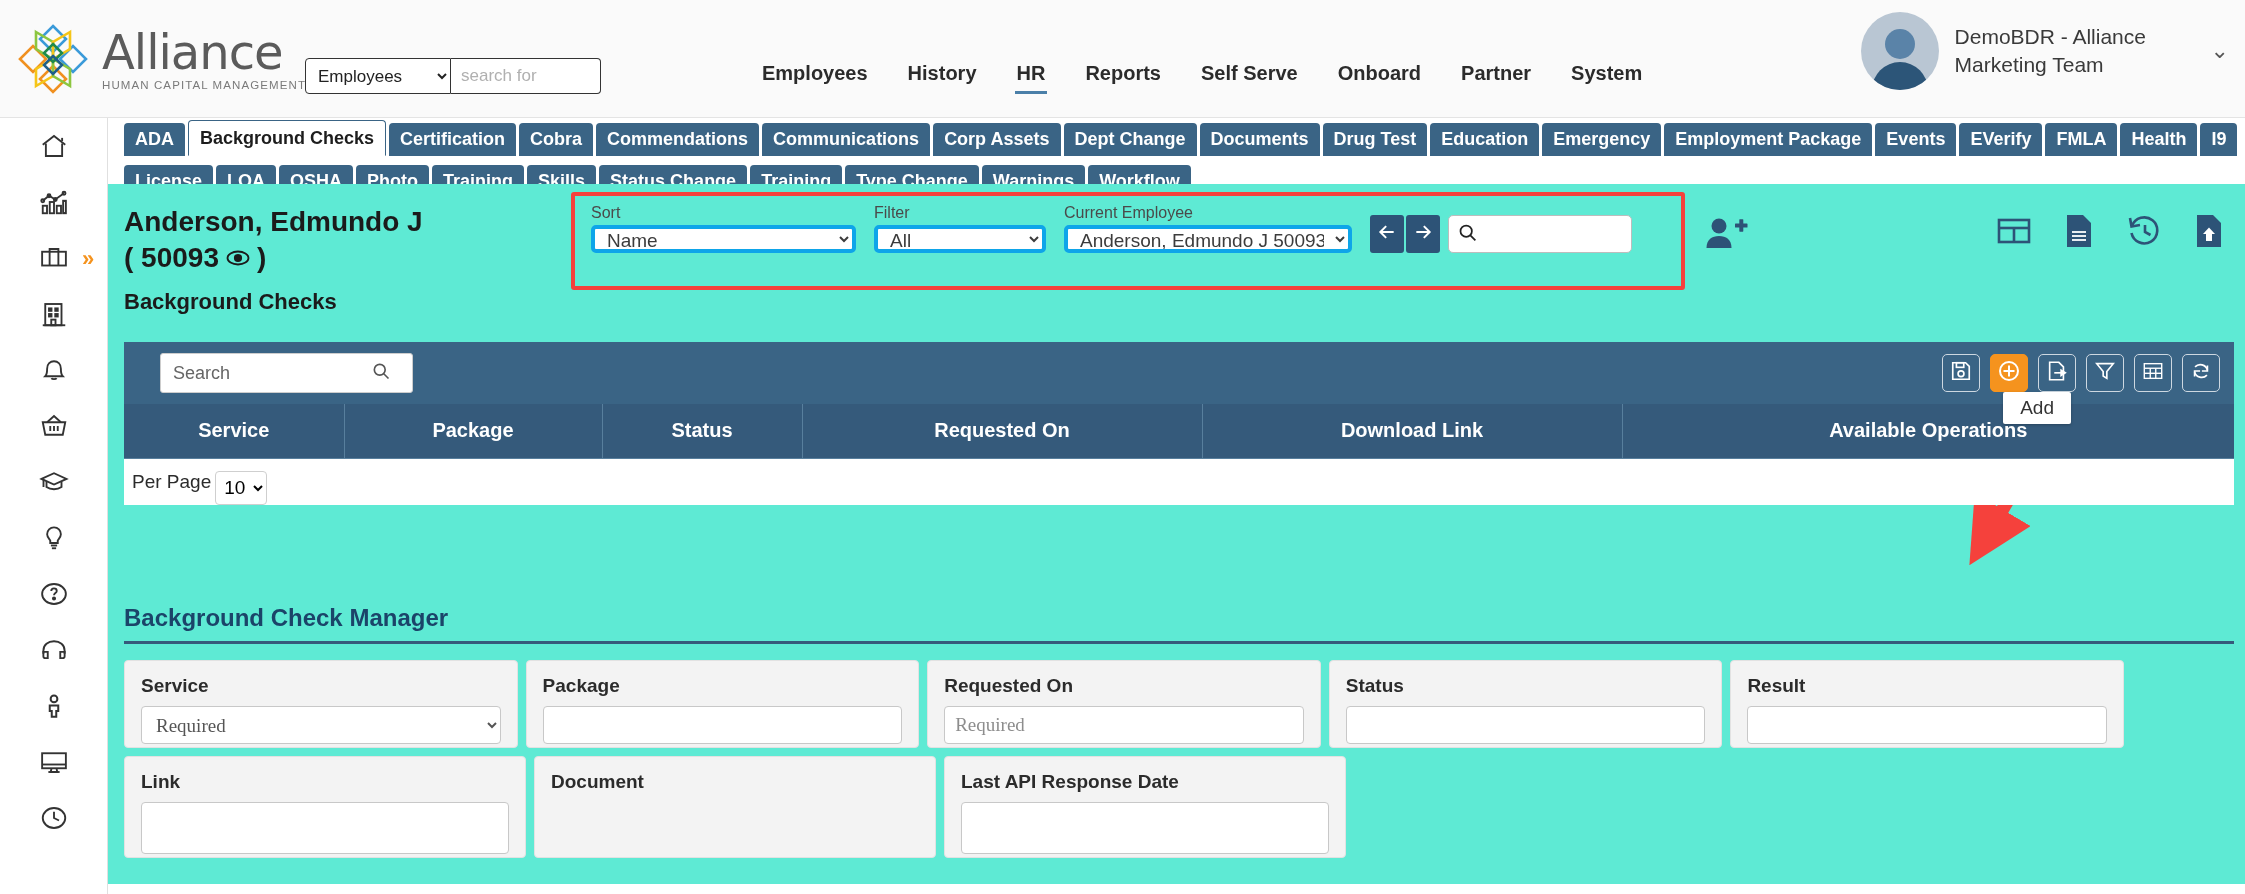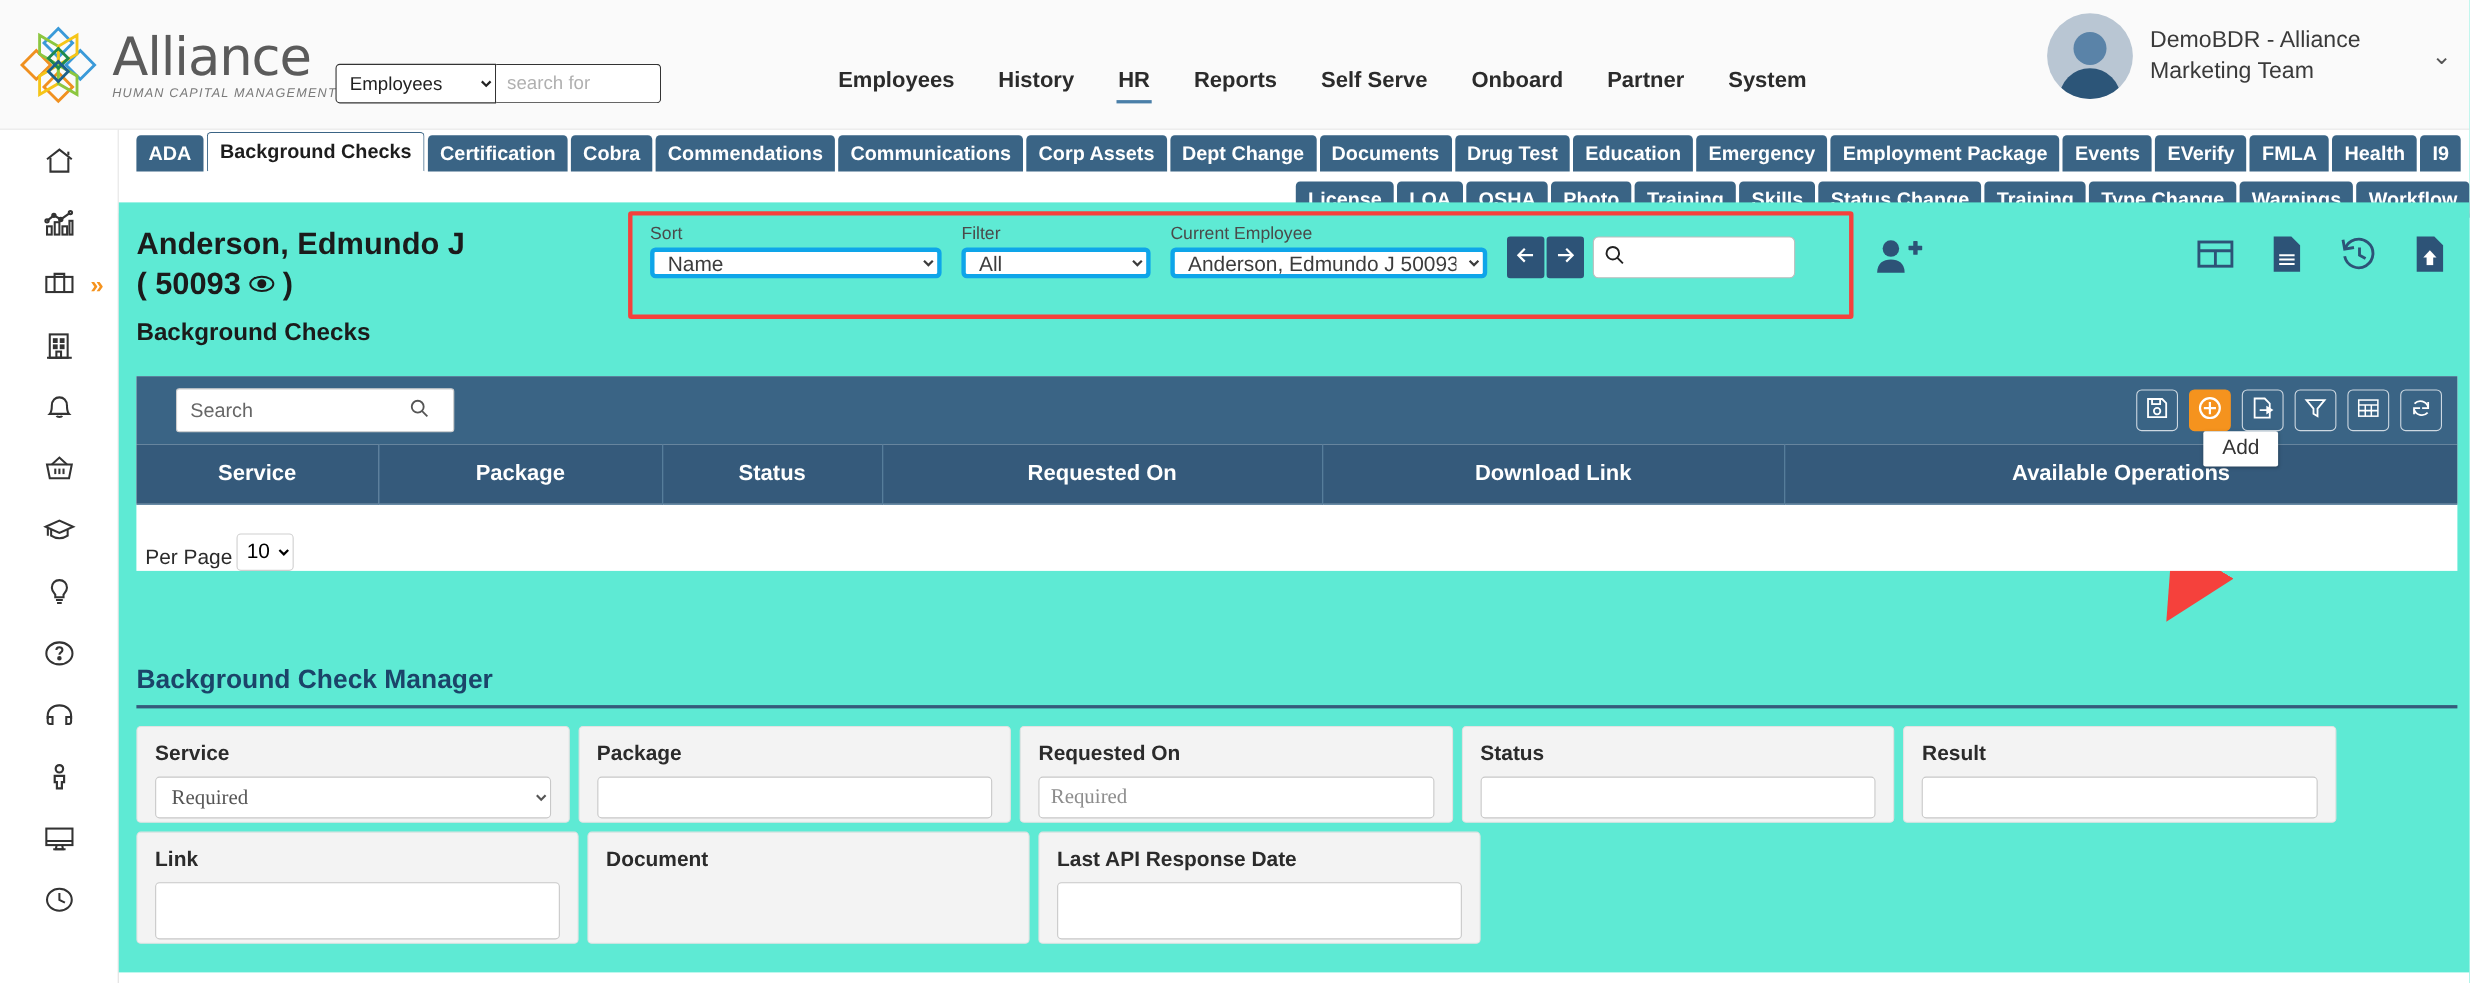--- a/index.html
+++ b/index.html
@@ -14,21 +14,21 @@
 
   
   .topbar {
     position:absolute; left:0; top:0; width:2245px; height:118px;
     background:#fafafa; border-bottom:1px solid #e4e4e4;
   }
   .logo-wrap { position:absolute; left:14px; top:20px; display:flex; align-items:flex-start; }
   .logo-mark { width:78px; height:78px; position:relative; }
   .logo-text { margin-left:10px; margin-top:6px; }
   .logo-name { font-size:48px; color:#5b5b5b; font-family:"DejaVu Sans", sans-serif; font-weight:400; letter-spacing:-1px; line-height:52px;}
-  .logo-sub { font-size:11.5px; color:#7a7a7a; letter-spacing:1.1px; margin-top:1px;font-style:italic; }
+  .logo-sub { font-size:11.5px; color:#7a7a7a; letter-spacing:1.1px; margin-top:1px; }
 
   .searchgroup { position:absolute; left:305px; top:58px; display:flex; height:36px; }
   .searchgroup select {
     height:36px; border:1px solid #333; border-right:1px solid #333;
     border-radius:4px 0 0 4px; background:#fff; font-size:17px; padding:0 8px 0 8px;
     font-family:"Liberation Sans", sans-serif; color:#222; outline:none; width:146px;
   }
   .searchgroup input {
     height:36px; width:150px; border:1px solid #333; border-left:none;
     border-radius:0 4px 4px 0; font-size:17px; padding:0 10px;
@@ -137,21 +137,21 @@
     box-shadow:0 1px 3px rgba(0,0,0,.25);
   }
 
   table.grid { width:100%; border-collapse:collapse; table-layout:fixed; }
   table.grid th {
     background:#355a7b; color:#fff; font-size:20px; font-weight:bold;
     height:54px; border-right:1px solid #587f9d; border-bottom:1px solid #587f9d;
   }
   table.grid th:last-child { border-right:none; }
 
-  .perpage { display:flex; align-items:flex-end; gap:4px; padding:26px 0 0 8px; }
+  .perpage { display:flex; align-items:flex-start; gap:4px; padding:12px 0 0 8px; }
   .perpage span { font-size:19px; color:#2b2b2b; }
   .perpage select {
     height:34px; border:1px solid #cfcfcf; border-radius:4px; background:#fff;
     font-size:19px; padding:0 4px; font-family:"Liberation Sans", sans-serif; outline:none;
   }
 
   
   .mgr-title {
     position:absolute; left:138px; top:578px; font-size:24px; font-weight:bold; color:#1b4469;
   }
@@ -377,21 +377,21 @@
       <div class="tab">Drug Test</div>
       <div class="tab">Education</div>
       <div class="tab">Emergency</div>
       <div class="tab">Employment Package</div>
       <div class="tab">Events</div>
       <div class="tab">EVerify</div>
       <div class="tab">FMLA</div>
       <div class="tab">Health</div>
       <div class="tab">I9</div>
     </div>
-    <div class="tabrow" style="margin-top:4px;justify-content:flex-end;">
+    <div class="tabrow" style="margin-top:4px;">
       <div class="tab">License</div>
       <div class="tab">LOA</div>
       <div class="tab">OSHA</div>
       <div class="tab">Photo</div>
       <div class="tab">Training</div>
       <div class="tab">Skills</div>
       <div class="tab">Status Change</div>
       <div class="tab">Training</div>
       <div class="tab">Type Change</div>
       <div class="tab">Warnings</div>

